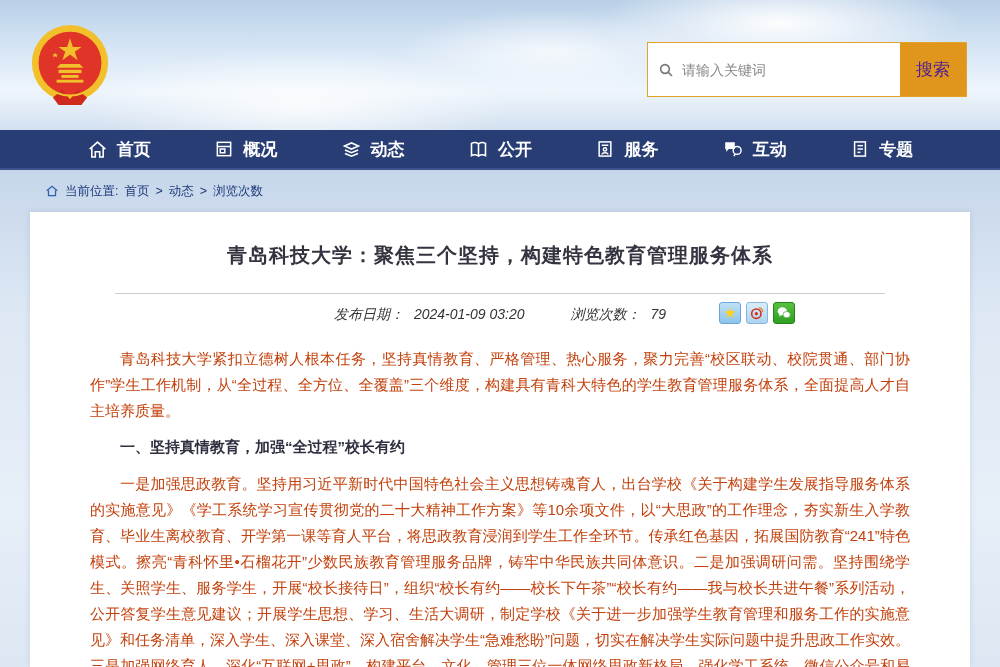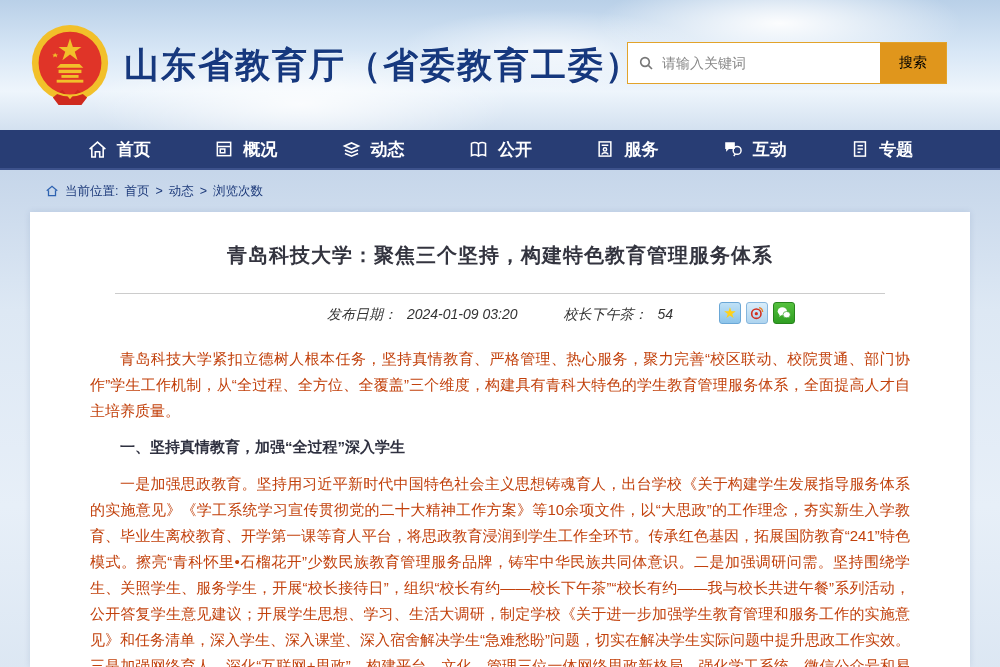--- a/index.html
+++ b/index.html
@@ -21,35 +21,35 @@
     display:flex; align-items:center;
   }
   .emblem { width:80px; height:84px; margin-left:30px; flex:0 0 auto; }
   .site-title {
     margin-left:14px;
     font-size:35px; font-weight:bold; color:#16387e;
     letter-spacing:2px; white-space:nowrap;
     text-shadow:0 1px 0 rgba(255,255,255,.6);
   }
   .search-wrap {
-    position:absolute; right:53px; top:42px;
-    display:flex; width:320px; height:42px;
+    position:absolute; right:33px; top:42px;
+    display:flex; width:320px; height:55px;
     border:1px solid #e2a32a; background:#fff;
   }
   .search-field {
     flex:1; display:flex; align-items:center; gap:8px; padding:0 10px; background:#fff;
   }
   .search-field input {
     border:none; outline:none; flex:1; font-size:14px; color:#333;
     font-family:"Liberation Sans", sans-serif; background:transparent;
   }
   .search-field input::placeholder { color:#888; }
   .search-btn {
-    width:66px; background:#e0961c; color:#000000; border:none;
-    font-size:14px; cursor:pointer; font-family:Liberation Mono, monospace;
+    width:66px; background:#e0961c; color:#4c1d95; border:none;
+    font-size:17px; cursor:pointer; font-family:Liberation Mono, monospace;
   }
 
   
   .navbar {
     height:40px; background:#283d74;
     display:flex; align-items:center; justify-content:space-around;
     padding:0 55px;
     border-bottom:2px solid #3d528c;
   }
   .nav-item {
@@ -117,21 +117,20 @@
     <circle cx="42" cy="42" r="34" fill="#e03428"></circle>
     <path d="M24 78 L34 70 L42 80 L50 70 L60 78 L54 86 L30 86 Z" fill="#cf2a1e"></path>
     <polygon points="42,16 45,25 54,25 47,30 50,39 42,33 34,39 37,30 30,25 39,25" fill="#f2c02a"></polygon>
     <polygon points="26,30 27.5,33 31,33 28.5,35 29.5,38 26,36 22.5,38 23.5,35 21,33 24.5,33" fill="#f2c02a" transform="scale(0.6) translate(18,22)"></polygon>
     <path d="M28 47 h28 l-4 -4 h-20 z" fill="#f2c02a"></path>
     <rect x="30" y="49" width="24" height="3.5" fill="#f2c02a"></rect>
     <rect x="33" y="54.5" width="18" height="3" fill="#f2c02a"></rect>
     <rect x="28" y="59.5" width="28" height="3" fill="#f2c02a"></rect>
     <circle cx="42" cy="42" r="34" fill="none" stroke="#f2c02a" stroke-width="2"></circle>
   </svg>
-  <div class="site-title">山东省教育厅（省委教育工委）</div>
 
   <div class="search-wrap">
     <div class="search-field">
       <svg width="16" height="16" viewBox="0 0 24 24" fill="none" stroke="#777" stroke-width="2.4">
         <circle cx="10.5" cy="10.5" r="6.5"></circle>
           <line x1="15.5" y1="15.5" x2="21" y2="21"></line>
       </svg>
       <input type="text" placeholder="请输入关键词" style="">
     </div>
     <button class="search-btn">搜索</button>
@@ -215,22 +214,22 @@
   <div class="card">
     <h1 class="article-title">青岛科技大学：聚焦三个坚持，构建特色教育管理服务体系</h1>
     <hr class="meta-divider">
 
     <div class="meta-row">
       <div class="meta-pair">
         <span>发布日期：</span>
         <span>2024-01-09 03:20</span>
       </div>
       <div class="meta-pair">
-        <span>校长下午茶：</span>
-        <span>54</span>
+        <span>浏览次数：</span>
+        <span>79</span>
       </div>
       <div class="share-icons">
         <div class="sicon qzone">★</div>
         <div class="sicon weibo">
           <svg width="16" height="16" viewBox="0 0 24 24">
             <circle cx="11" cy="13" r="7" fill="none" stroke="#d22f1e" stroke-width="2.4"></circle>
             <circle cx="11" cy="13" r="2.4" fill="#d22f1e"></circle>
             <path d="M15 4 q5 1 5.5 6.5" fill="none" stroke="#e8832a" stroke-width="2"></path>
           </svg>
         </div>
@@ -239,17 +238,17 @@
             <ellipse cx="9.5" cy="9.5" rx="7" ry="6" fill="#fff"></ellipse>
             <ellipse cx="16" cy="14.5" rx="5.5" ry="4.8" fill="#fff" stroke="#2f9e22" stroke-width="1"></ellipse>
             <path d="M6 14.5 l-1.5 3 3.2-1.6 z" fill="#fff"></path>
           </svg>
         </div>
       </div>
     </div>
 
     <div class="article-body">
       <p class="lead-para">青岛科技大学紧扣立德树人根本任务，坚持真情教育、严格管理、热心服务，聚力完善“校区联动、校院贯通、部门协作”学生工作机制，从“全过程、全方位、全覆盖”三个维度，构建具有青科大特色的学生教育管理服务体系，全面提高人才自主培养质量。</p>
-      <div class="section-heading">一、坚持真情教育，加强“全过程”深入学生</div>
+      <div class="section-heading">一、坚持真情教育，加强“全过程”校长有约</div>
       <p>一是加强思政教育。坚持用习近平新时代中国特色社会主义思想铸魂育人，出台学校《关于构建学生发展指导服务体系的实施意见》《学工系统学习宣传贯彻党的二十大精神工作方案》等10余项文件，以“大思政”的工作理念，夯实新生入学教育、毕业生离校教育、开学第一课等育人平台，将思政教育浸润到学生工作全环节。传承红色基因，拓展国防教育“241”特色模式。擦亮“青科怀里•石榴花开”少数民族教育管理服务品牌，铸牢中华民族共同体意识。二是加强调研问需。坚持围绕学生、关照学生、服务学生，开展“校长接待日”，组织“校长有约——校长下午茶”“校长有约——我与校长共进午餐”系列活动，公开答复学生意见建议；开展学生思想、学习、生活大调研，制定学校《关于进一步加强学生教育管理和服务工作的实施意见》和任务清单，深入学生、深入课堂、深入宿舍解决学生“急难愁盼”问题，切实在解决学生实际问题中提升思政工作实效。三是加强网络育人。深化“互联网+思政”，构建平台、文化、管理三位一体网络思政新格局，强化学工系统、微信公众号和易班育人功能，将网络育人“做到家”，让思政教育“入心田”。“青科学工”微信公众号推送“辅导员说”400余期，“榜样引领”“国奖情报局”“青科朗读者”等200余期，目前稳居全国高校思政工作100个最受欢迎公众号之一。集册出版学校《辅导员百篇思政网文》。</p>
     </div>
   </div>
 </div>
 
 </body></html>

